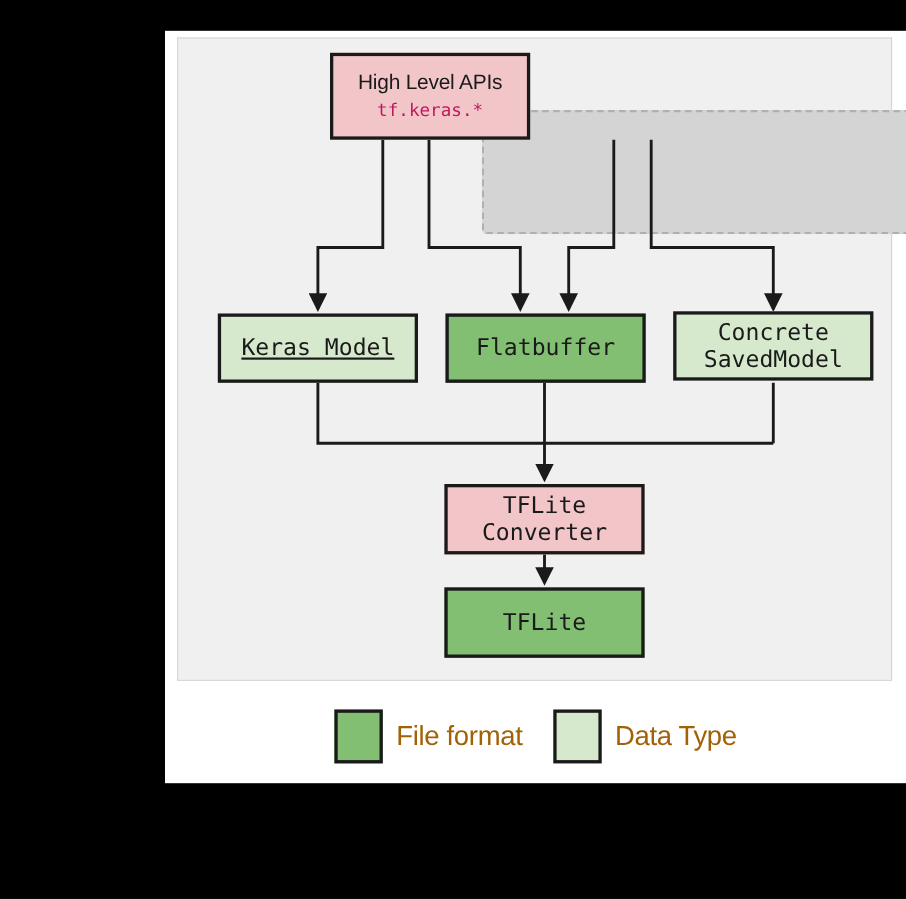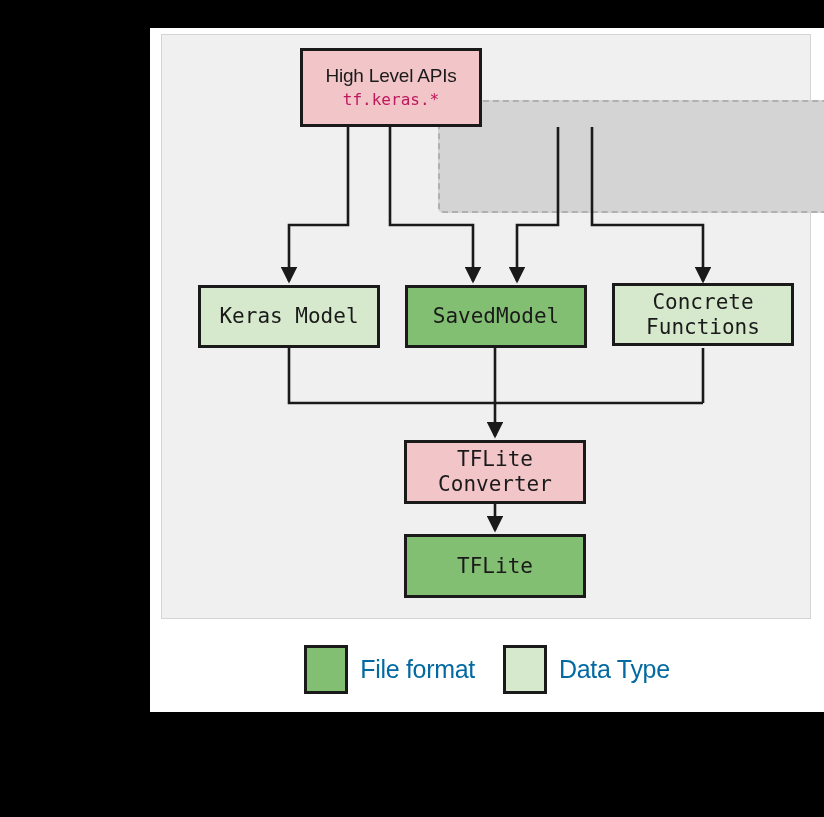--- a/index.html
+++ b/index.html
@@ -74,21 +74,21 @@
     margin-top: 3px;
   }
   .node .mono {
     font-family: "DejaVu Sans Mono", monospace;
     font-size: 21px;
     color: #1a1a1a;
   }
   
   #n-high   { left: 138px; top: 13px;  width: 182px; height: 79px; }
   #n-low    { left: 348px; top: 13px;  width: 182px; height: 79px; }
-  #n-keras  { left: 36px;  top: 250px; width: 182px; height: 63px; }
+  #n-keras  { left: 36px;  top: 250px; width: 182px; height: 63px; text-decoration: underline; }
   #n-saved  { left: 243px; top: 250px; width: 182px; height: 63px; }
   #n-conc   { left: 450px; top: 248px; width: 182px; height: 63px; }
   #n-conv   { left: 242px; top: 405px; width: 182px; height: 64px; }
   #n-flat   { left: 242px; top: 499px; width: 182px; height: 64px; }
 
   #edges {
     position: absolute;
     left: 0; top: 0;
     width: 674px; height: 684px;
     pointer-events: none;
@@ -116,21 +116,21 @@
     border: 3px solid #1a1a1a;
     box-sizing: border-box;
     margin-right: 12px;
   }
   .swatch.green  { background: #82bf73; }
   .swatch.lgreen { background: #d6e9cd; }
   .swatch.pink   { background: #f2c6c8; }
   .legend-label {
     font-family: "Liberation Sans", sans-serif;
     font-size: 25px;
-    color: #0369a1;
+    color: #a16207;
     letter-spacing: -0.3px;
     white-space: nowrap;
     text-align: right;
   }
 </style>
 </head>
 <body>
 
 <div id="root">
   <div id="card">
@@ -169,26 +169,26 @@
         <div class="title">High Level APIs</div>
         <div class="sub">tf.keras.*</div>
       </div>
 
 
       <div class="node lgreen" id="n-keras">
         <div class="mono">Keras Model</div>
       </div>
 
       <div class="node green" id="n-saved">
-        <div class="mono">SavedModel</div>
+        <div class="mono">Flatbuffer</div>
       </div>
 
       <div class="node lgreen" id="n-conc">
         <div class="mono">Concrete</div>
-        <div class="mono">Functions</div>
+        <div class="mono">SavedModel</div>
       </div>
 
       <div class="node pink" id="n-conv">
         <div class="mono">TFLite</div>
         <div class="mono">Converter</div>
       </div>
 
       <div class="node green" id="n-flat">
         <div class="mono">TFLite</div>
       </div>

